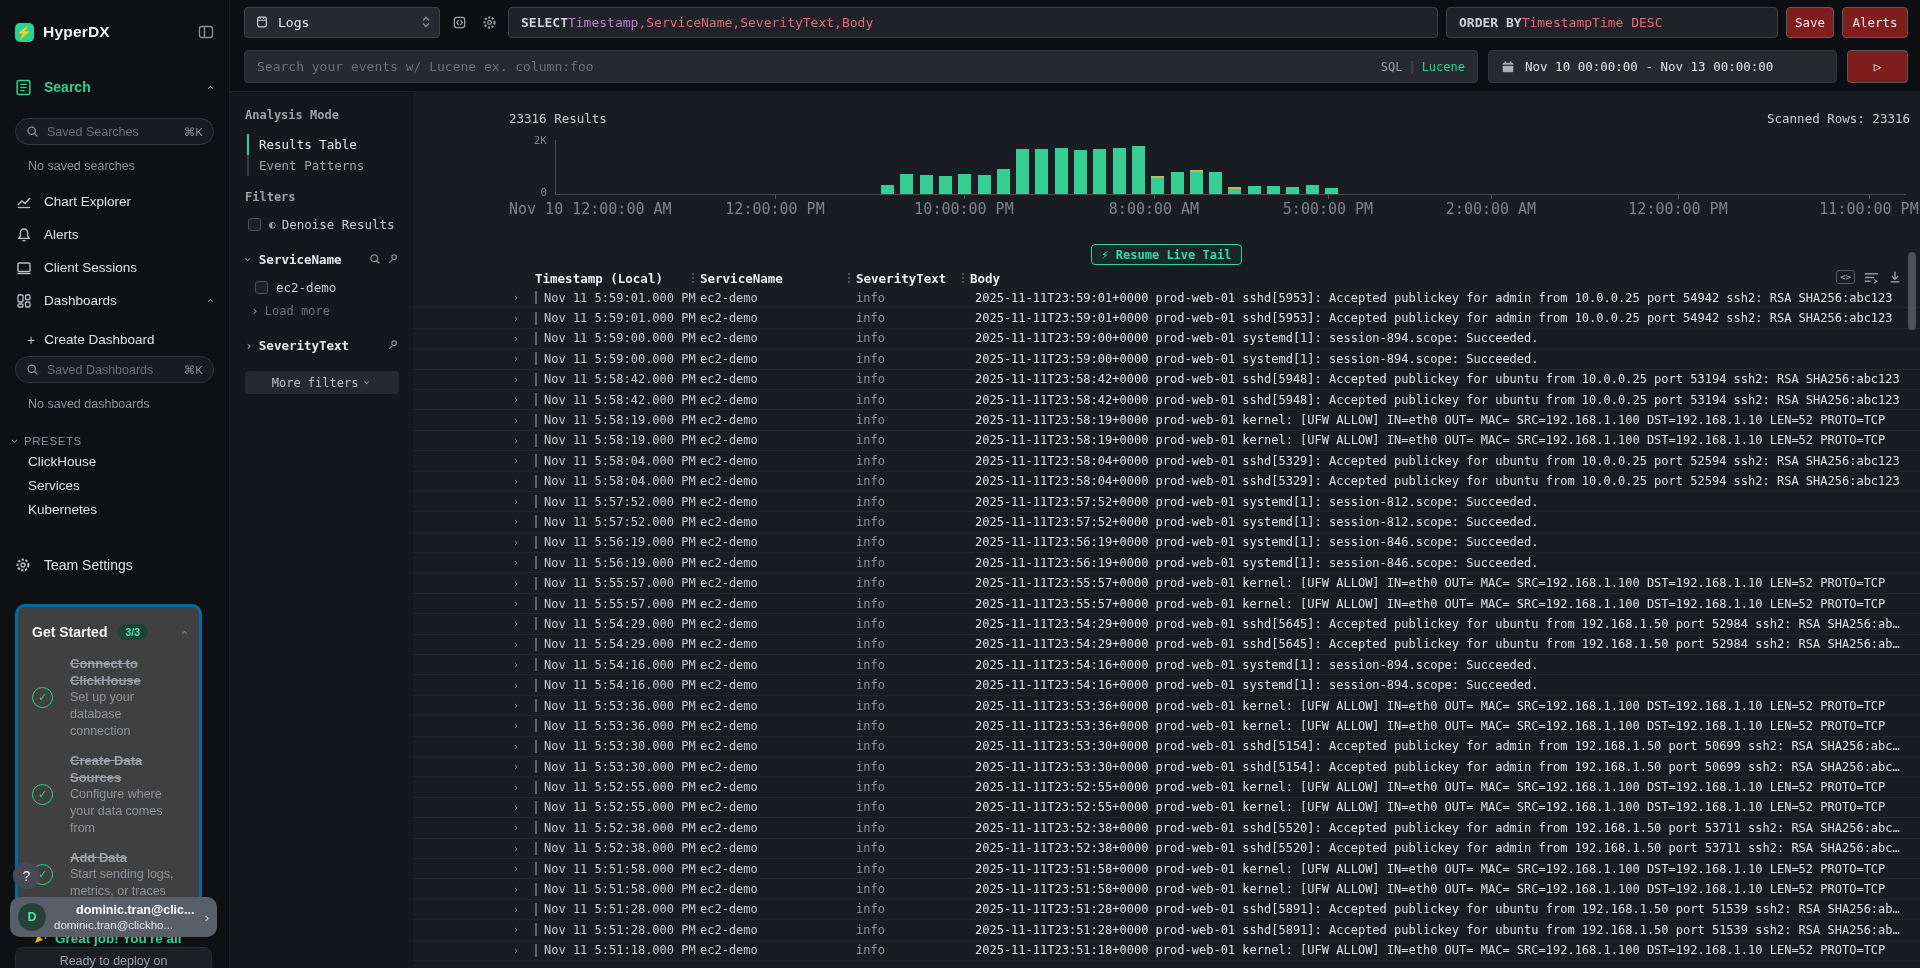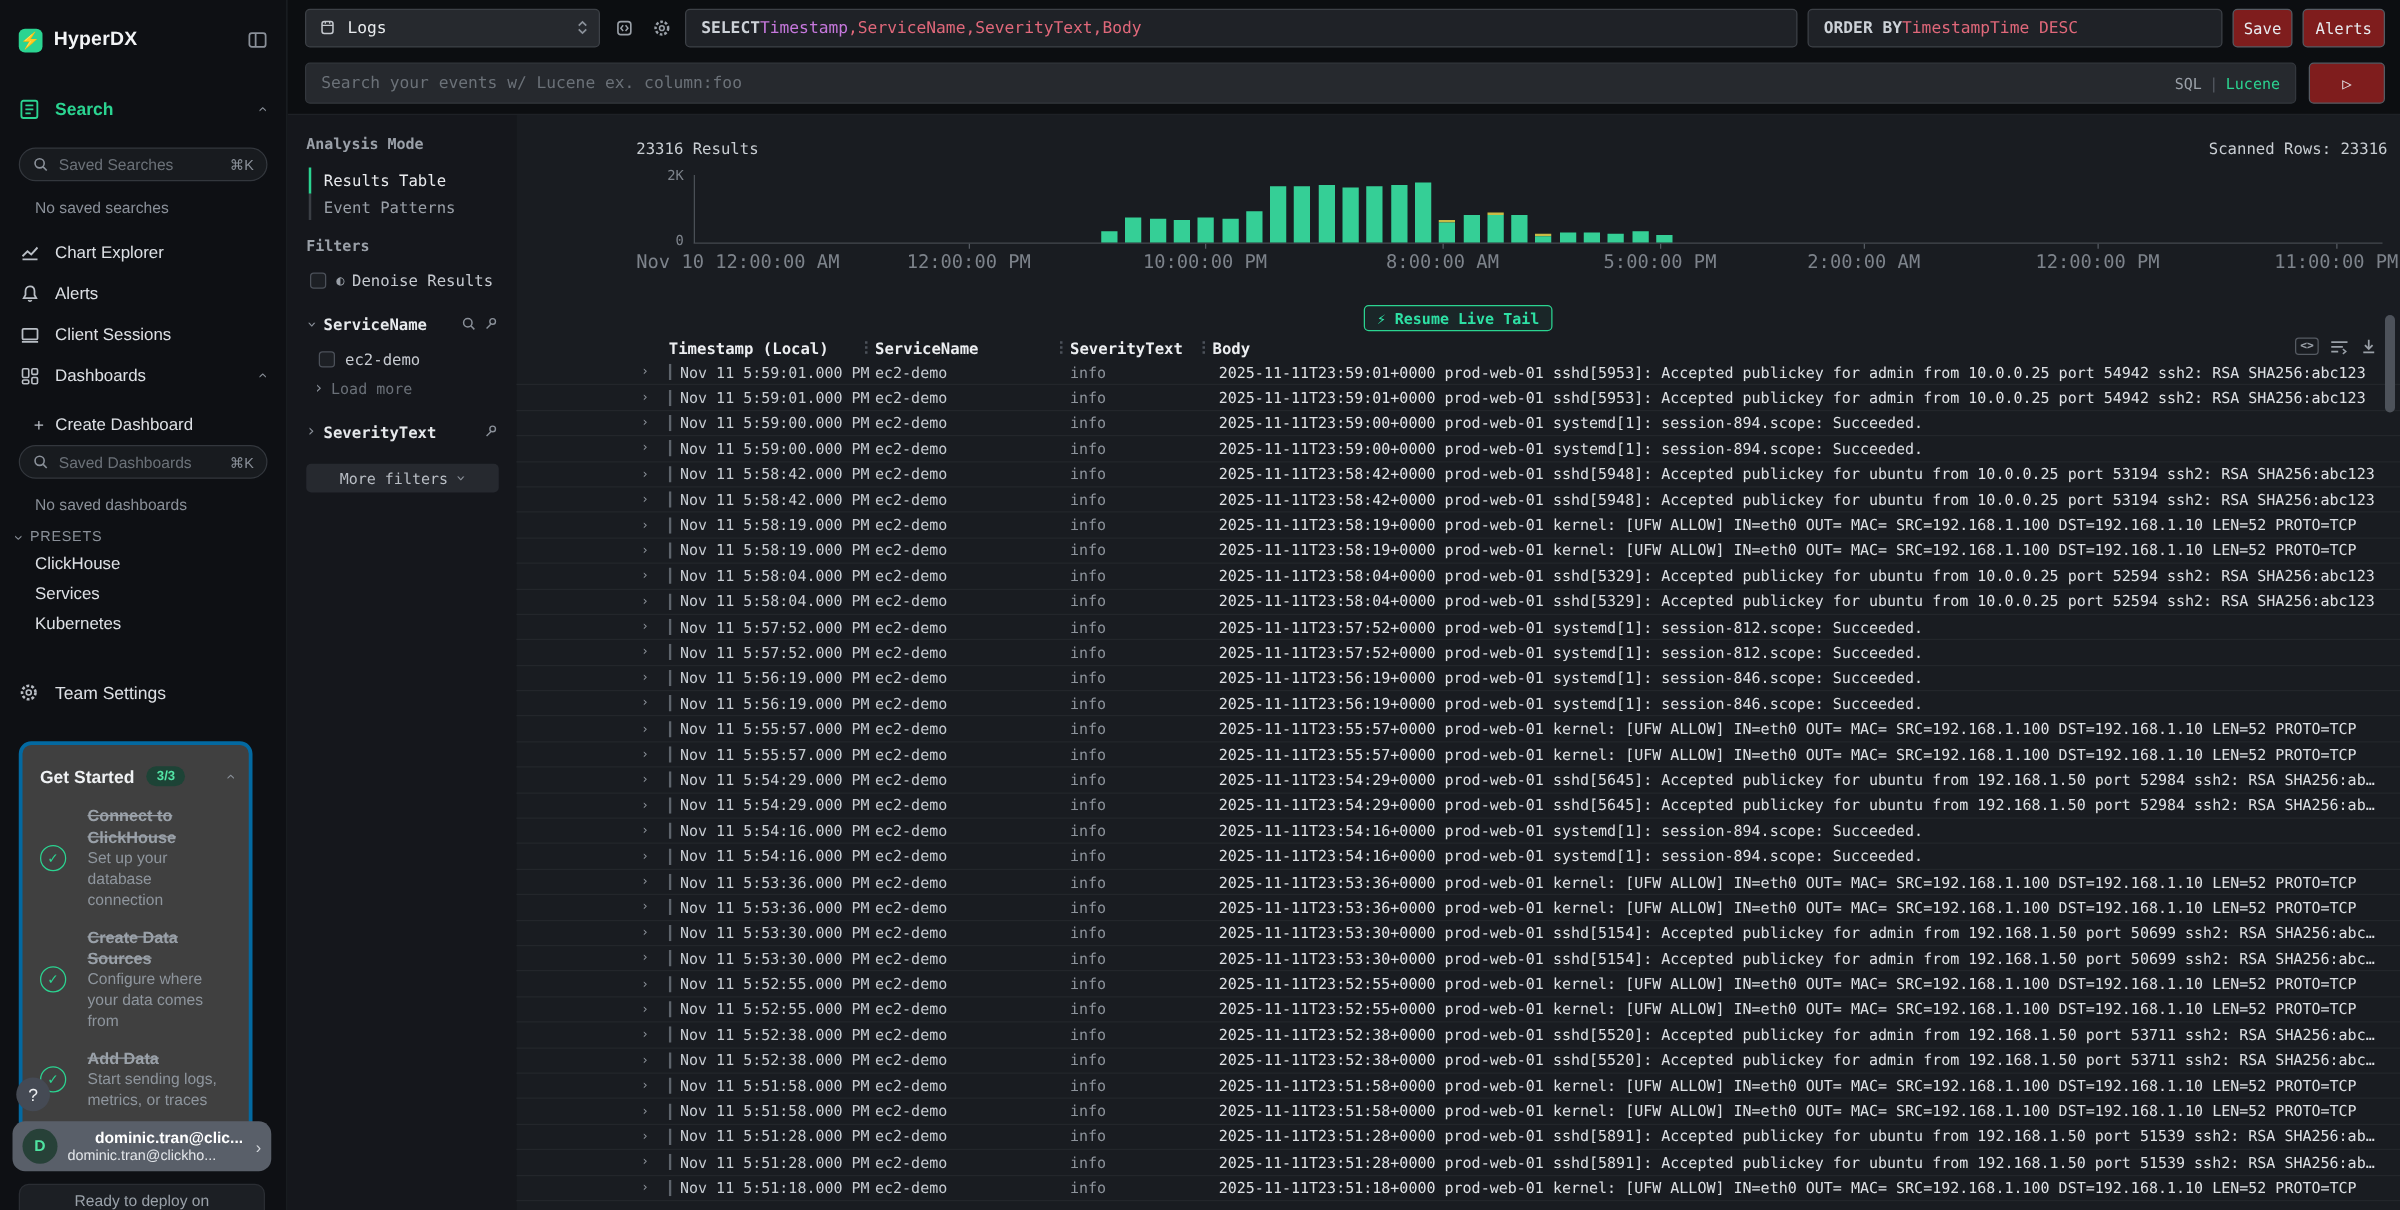--- a/index.html
+++ b/index.html
@@ -24,21 +24,21 @@
   .pill.second { margin-top:0; }
   .pill .ph { color:#6b7178; font-size:12.5px; margin-left:8px; flex:1; }
   .pill .kbd { color:#8a9099; font-size:11.5px; }
   .muted-line { margin-top:14px; padding-left:28px; font-size:12.5px; color:#8a9099; height:16px; }
   .nav-list { margin-top:10px; }
   .nav-item { display:flex; align-items:center; height:33px; padding:0 18px 0 16px; font-size:13.5px; color:#dde0e5; cursor:pointer; }
   .nav-item .nlabel { margin-left:12px; }
   .nav-item .nchev { margin-left:auto; }
   .create-row { display:flex; align-items:center; height:33px; margin-top:6px; padding-left:27px; font-size:13.5px; color:#dde0e5; cursor:pointer; }
   .create-row .plus { color:#b9bec5; font-size:14px; margin-right:9px; }
-  .presets-hdr { margin-top:9px; height:16px; display:flex; align-items:center; padding-left:13px; color:#8a9099; font-size:11.5px; letter-spacing:.6px; cursor:pointer; }
+  .presets-hdr { margin-top:20px; height:16px; display:flex; align-items:center; padding-left:13px; color:#8a9099; font-size:11.5px; letter-spacing:.6px; cursor:pointer; }
   .presets-hdr span.txt { margin-left:6px; }
   .preset-item { height:24px; display:flex; align-items:center; padding-left:28px; font-size:13.5px; color:#dde0e5; cursor:pointer; }
   .team-row { margin-top:30px; height:27px; }
   .team-row .lbl { color:#dde0e5; font-size:14px; margin-left:13px; }
   .icon { color:#b9bec5; display:flex; }
   
   .gs-card { margin:26px 27px 0 15px; background:#404040; border:3px solid #0369a1; border-radius:10px; padding:14px; height:330px; position:relative; }
   .gs-head { display:flex; align-items:center; height:22px; }
   .gs-title { font-weight:bold; font-size:14px; color:#f0f2f4; }
   .gs-badge { margin-left:10px; background:#1d4336; color:#53e5a6; font-size:10.5px; font-weight:bold; padding:2px 8px; border-radius:9px; }
@@ -58,21 +58,21 @@
   .uc-mail { font-size:11.5px; color:#e3e6ea; line-height:14px; white-space:nowrap; }
   .uc-chev { color:#d4d8dd; }
   .deploy-box { position:absolute; left:15px; top:947px; width:197px; height:24px; background:#1c1f24; border:1px solid #2a2d33; border-radius:8px 8px 0 0; display:flex; justify-content:center; padding-top:6px; font-size:12.5px; color:#9aa1a9; z-index:4; }
   .help-fab { position:absolute; left:13px; top:862px; width:27px; height:27px; border-radius:50%; background:#454a54; color:#eceef1; font-size:14px; display:flex; align-items:center; justify-content:center; z-index:7; cursor:pointer; }
 
   
   .main { flex:1; display:flex; flex-direction:column; background:#0c0e11; min-width:0; }
   .topbar1 { height:42px; display:flex; align-items:center; gap:8px; padding:2px 12px 0 14px; }
   .topbar2 { height:49px; display:flex; align-items:flex-start; gap:10px; padding:8px 12px 0 14px; }
   .tb-box { background:#26292e; border:1px solid #3d4147; border-radius:4px; height:31px; display:flex; align-items:center; }
-  .source-select { width:236px; padding:0 8px 0 10px; cursor:pointer; }
+  .source-select { width:196px; padding:0 8px 0 10px; cursor:pointer; }
   .source-select .slabel { font-size:13px; color:#e8ebee; margin-left:9px; flex:1; }
   .icon-btn { width:22px; height:22px; min-width:22px; display:flex; align-items:center; justify-content:center; color:#9aa0a8; cursor:pointer; border-radius:4px; }
   .query-input { flex:1; background:#1f2227; padding:0 12px; font-size:13px; white-space:nowrap; overflow:hidden; cursor:text; }
   .orderby-input { width:332px; background:#1f2227; padding:0 12px; font-size:13px; white-space:nowrap; overflow:hidden; cursor:text; }
   .tok-kw { color:#cdd2d8; font-weight:bold; }
   .tok-purple { color:#c678dd; }
   .tok-red { color:#e0687a; }
   .btn { height:31px; border:1px solid #565b63; border-radius:4px; background:#7f1d1d; color:#e8ebef; font-size:12.5px; display:flex; align-items:center; justify-content:center; cursor:pointer; }
   .save-btn { width:48px; }
   .alerts-btn { width:66px; }
@@ -374,20 +374,31 @@
       <div class="btn alerts-btn">Alerts</div>
     </div>
 
     <div class="topbar2 mono">
       <div class="search-input">
         <span class="ph">Search your events w/ Lucene ex. column:foo</span>
         <span class="lang-sql">SQL</span>
         <span class="lang-sep">|</span>
         <span class="lang-lucene">Lucene</span>
       </div>
+      <div class="daterange">
+        <span class="icon">
+          <svg width="14" height="14" viewBox="0 0 16 16">
+              <rect x="2" y="3" width="12" height="11" rx="1.5" fill="#aab0b8"></rect>
+              <line x1="5" y1="1.5" x2="5" y2="4" stroke="#aab0b8" stroke-width="1.6"></line>
+              <line x1="11" y1="1.5" x2="11" y2="4" stroke="#aab0b8" stroke-width="1.6"></line>
+              <line x1="2" y1="6" x2="14" y2="6" stroke="#26292e" stroke-width="1.4"></line>
+            </svg>
+        </span>
+        <span class="dtext">Nov 10 00:00:00 - Nov 13 00:00:00</span>
+      </div>
       <div class="btn run-btn">
         <span>▷</span>
       </div>
     </div>
 
     <div class="content">
 
       <div class="fpanel">
         <div class="f-label">Analysis Mode</div>
         <div class="f-tabs">

